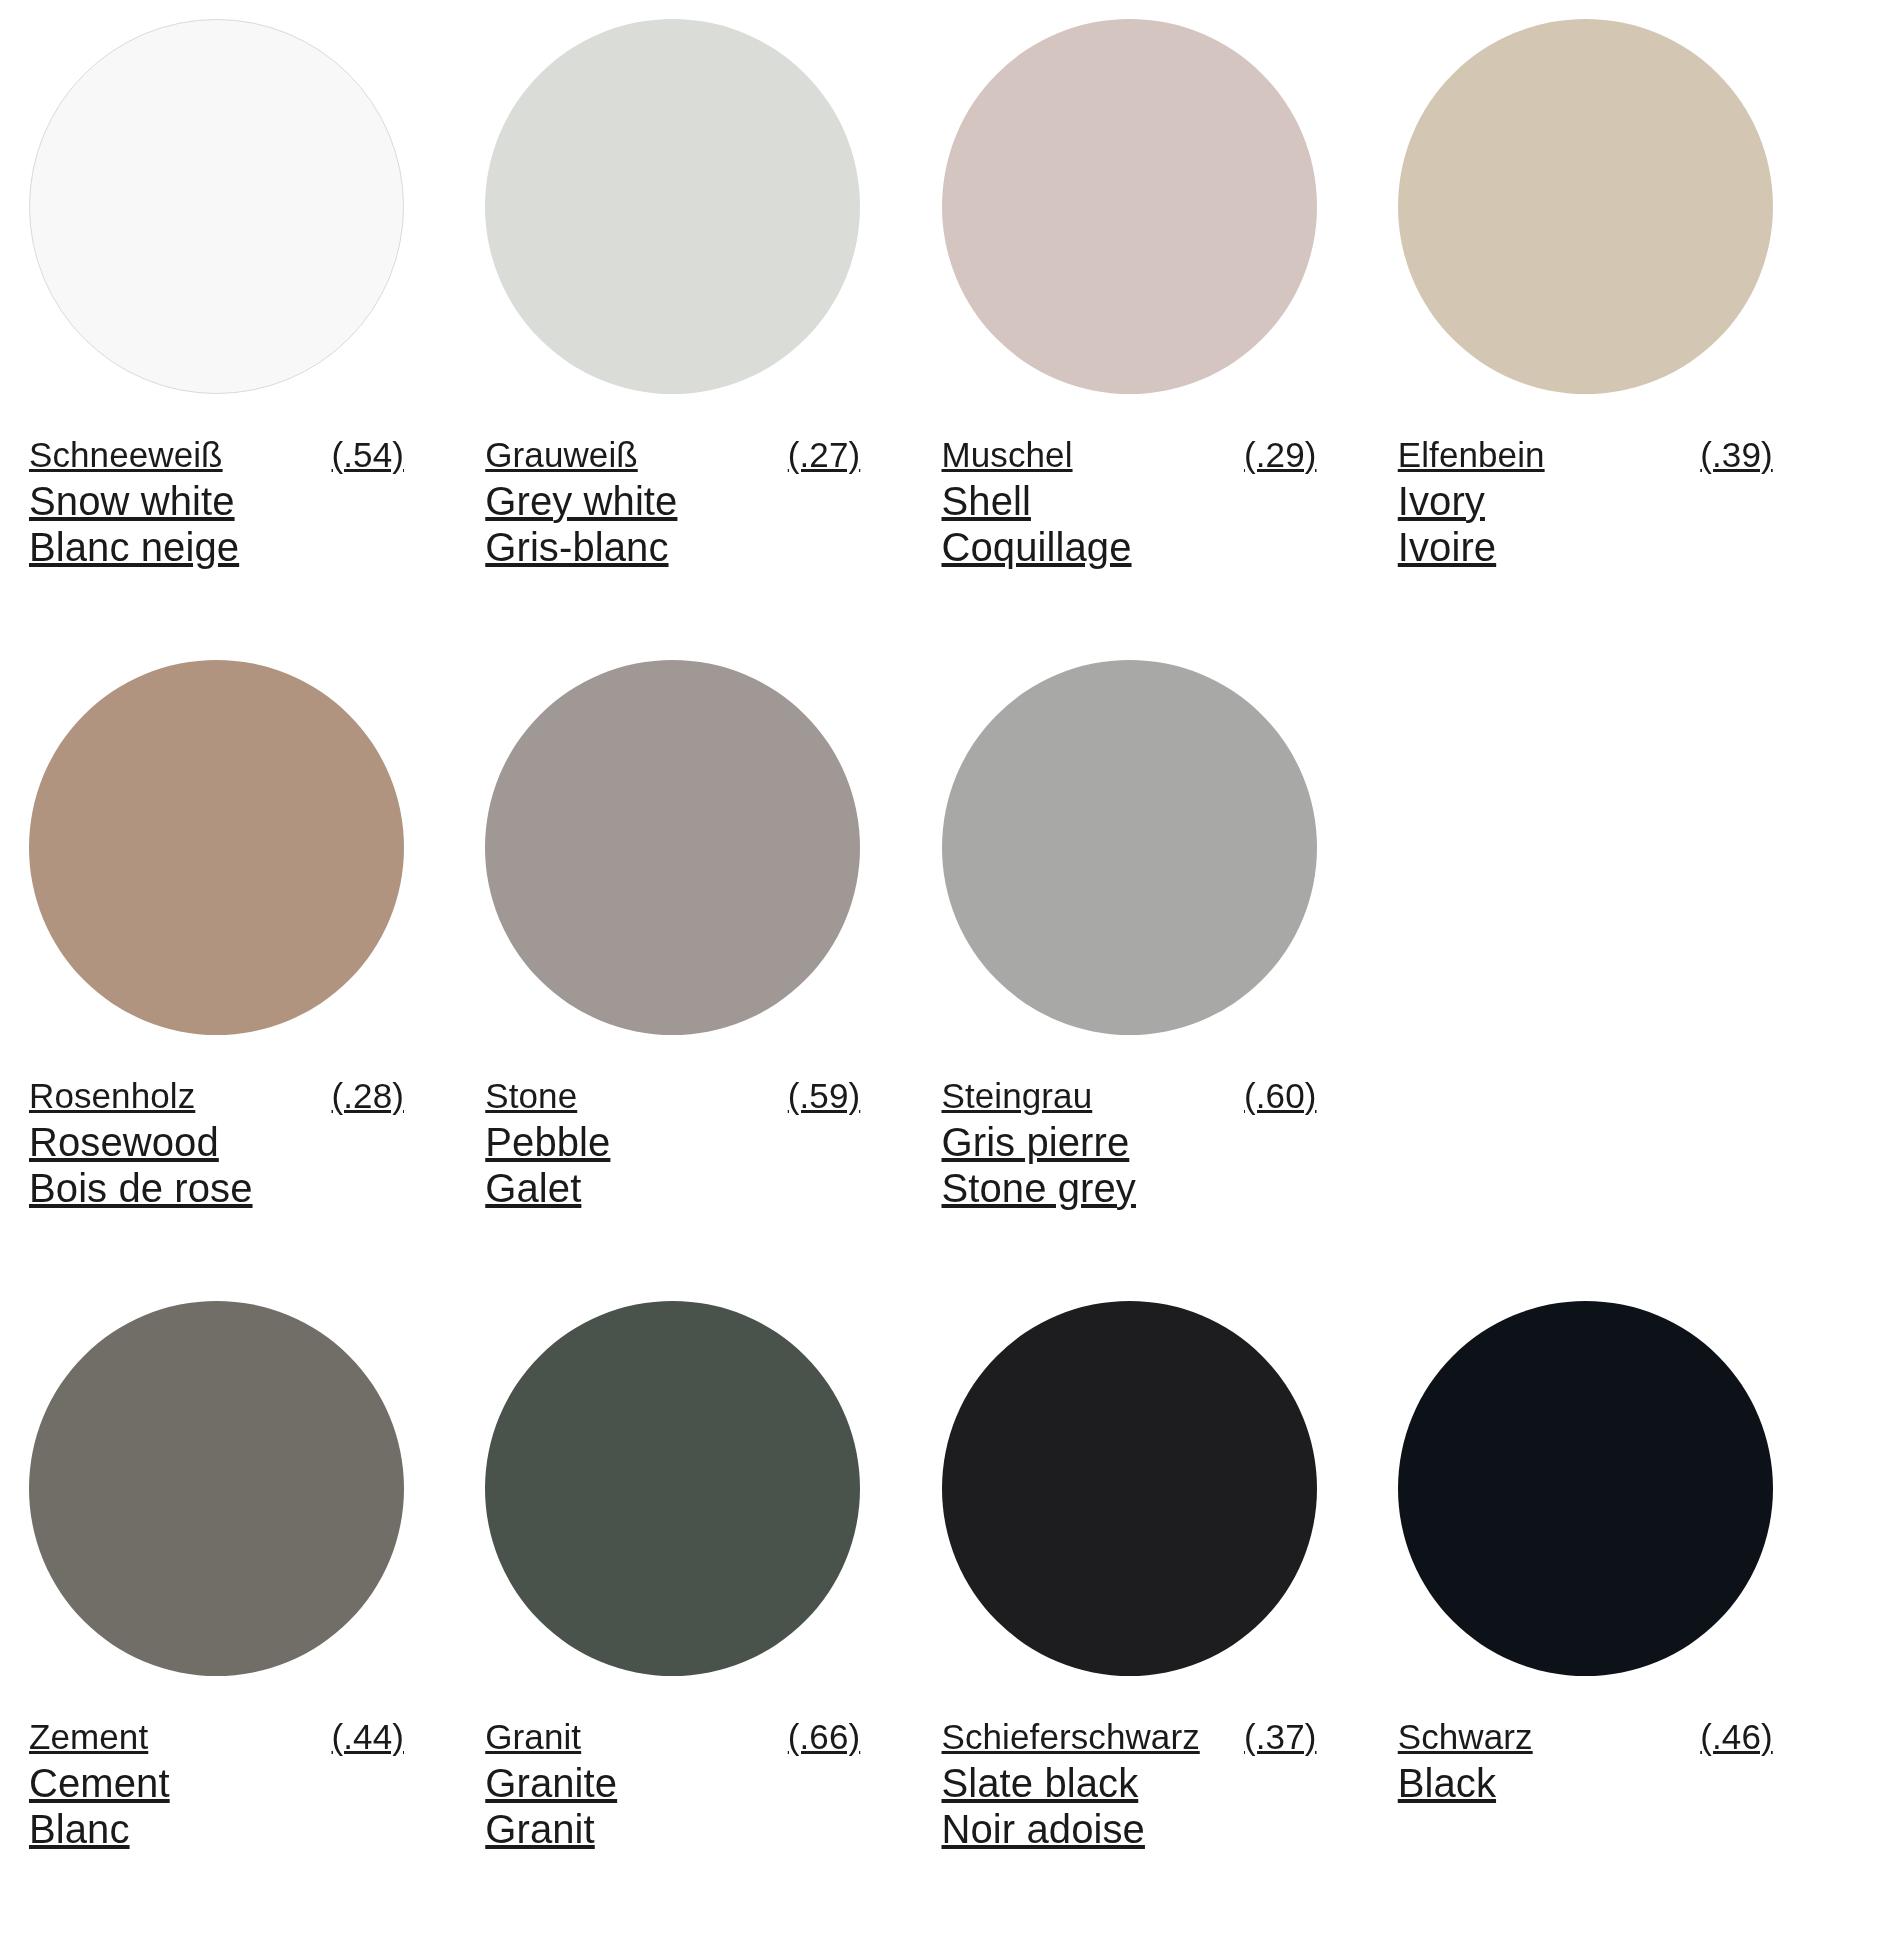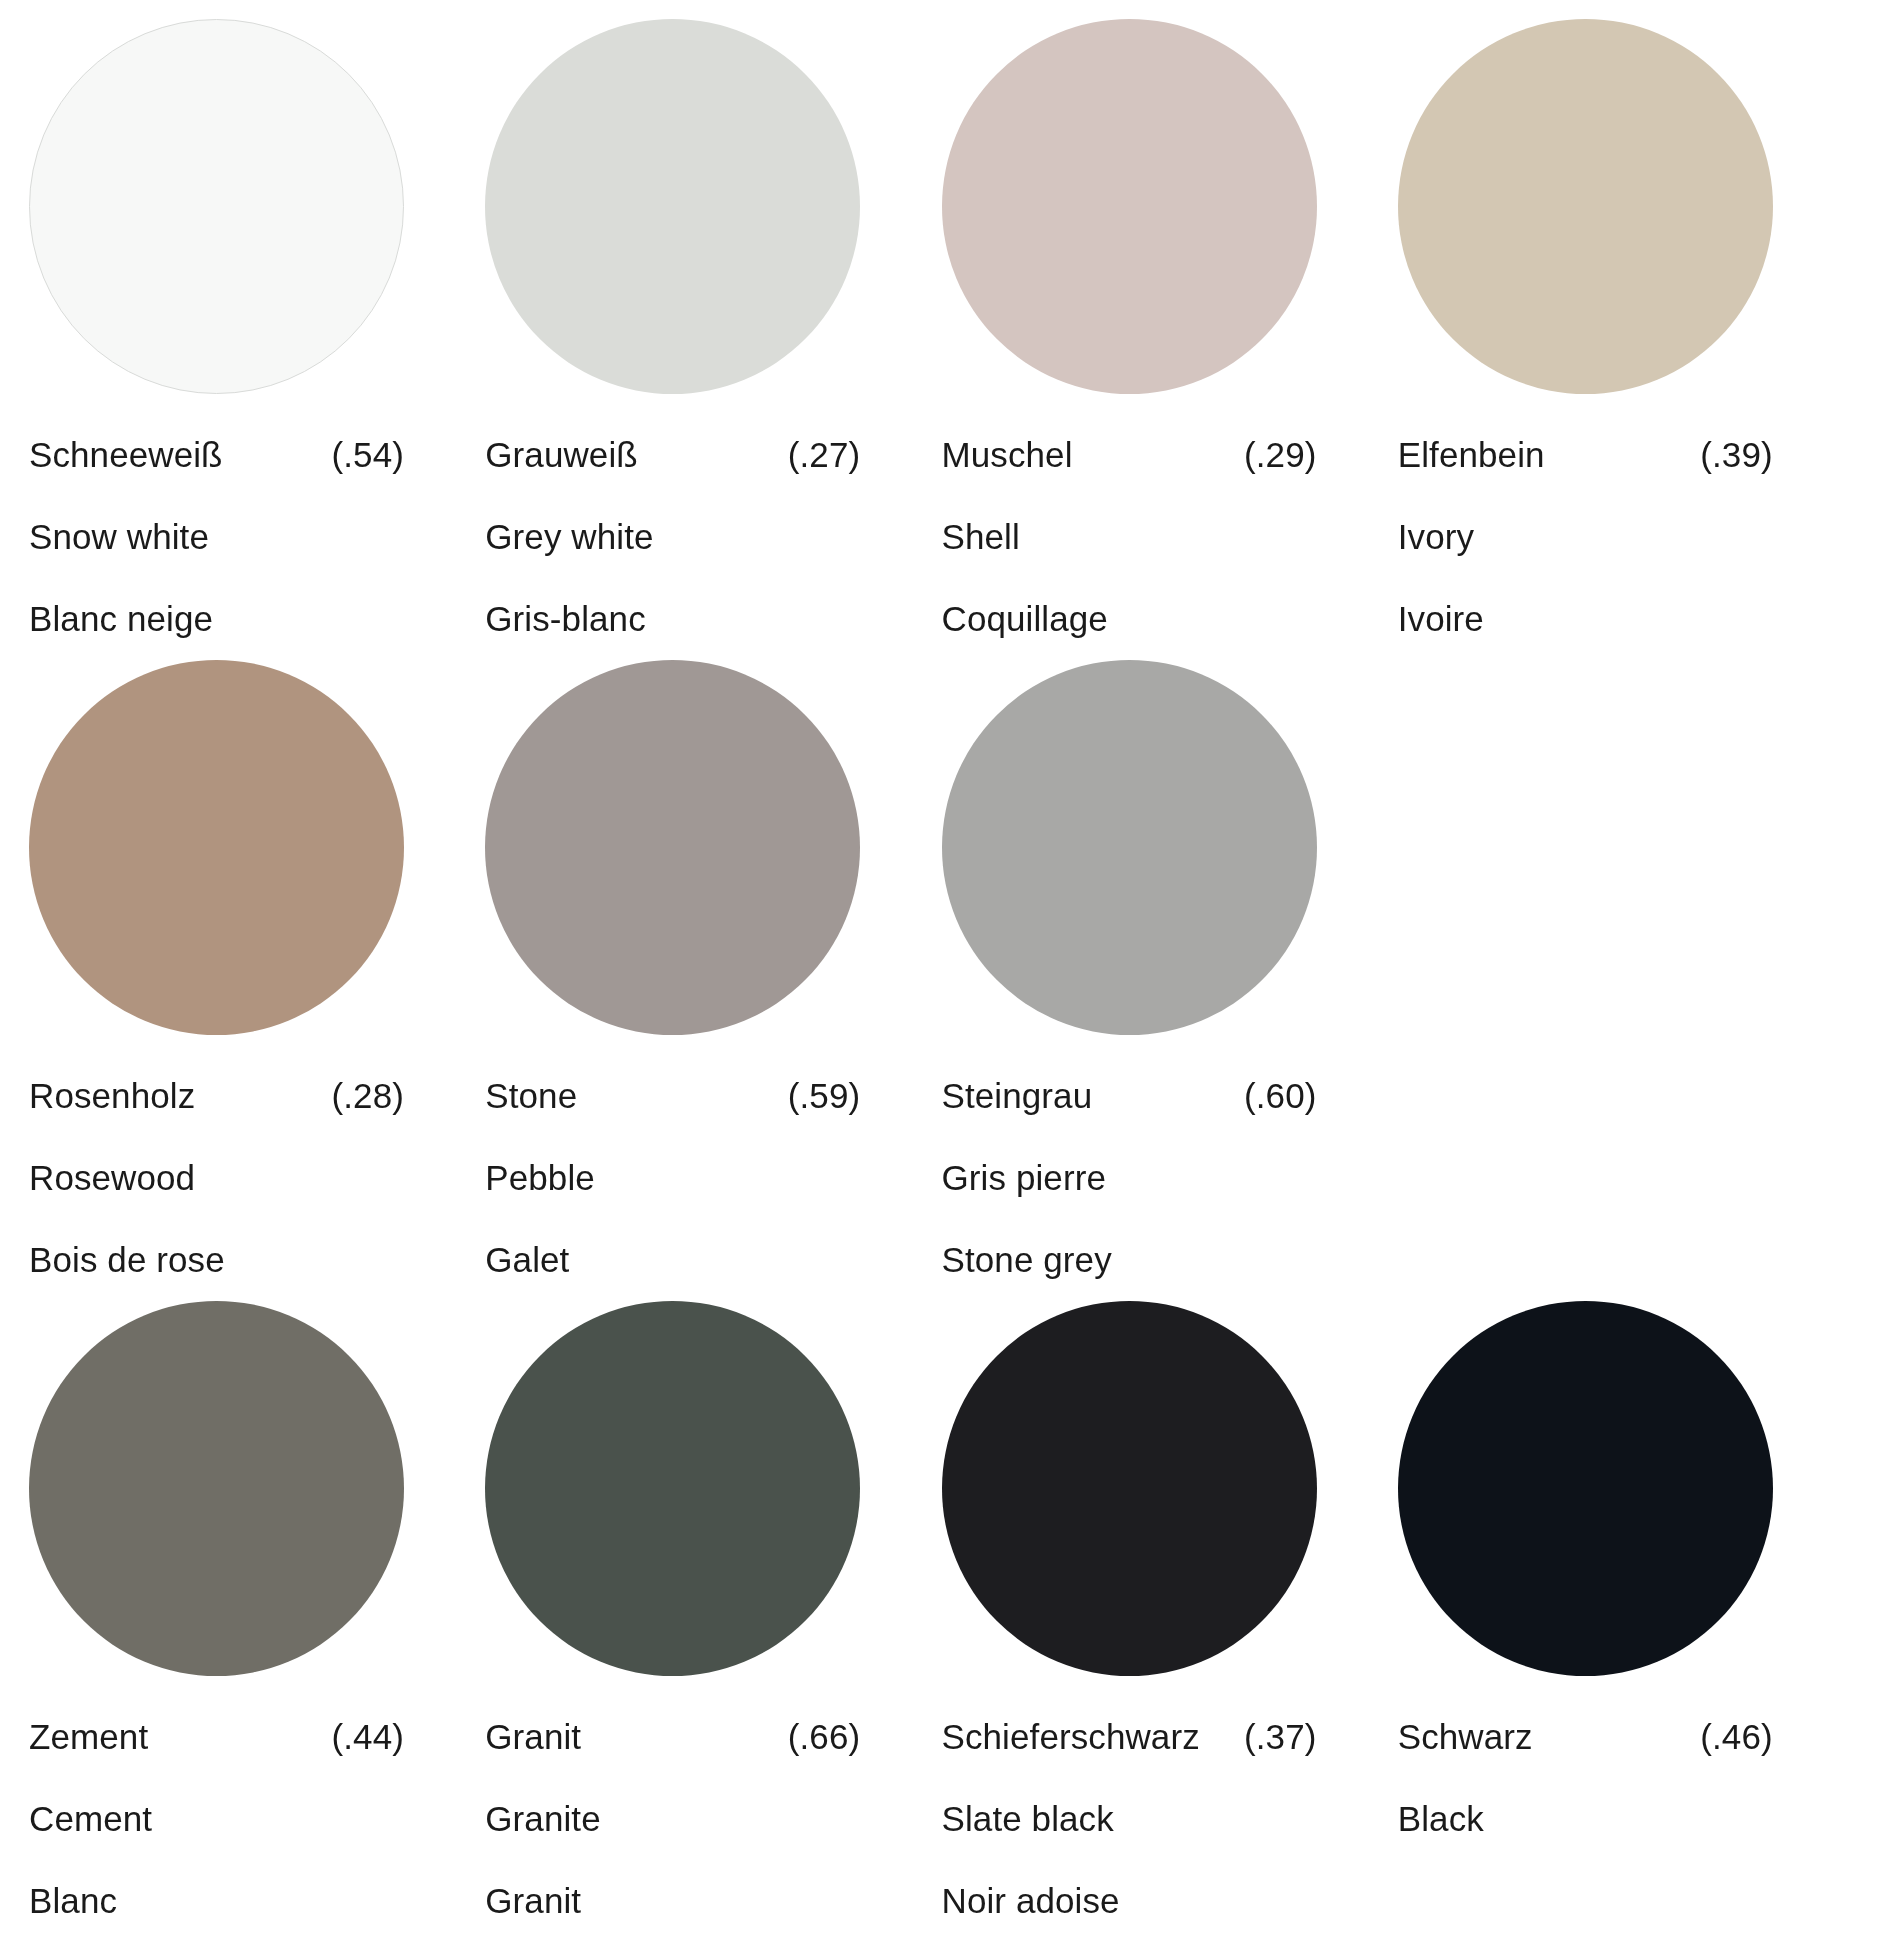--- a/index.html
+++ b/index.html
@@ -67,34 +67,34 @@
 
   .label-line {
     display: flex;
     flex-direction: row;
     align-items: baseline;
     justify-content: space-between;
     font-size: 35px;
     line-height: 46px;
     letter-spacing: 0.1px;
     white-space: nowrap;
+    text-decoration: underline;
   }
 
   .label-line .name-de { flex: 0 1 auto; }
 
   .label-line .value {
     flex: 0 0 auto;
     padding-left: 15.5px;
   }
 
   .label-line.secondary {
     display: block;
-    font-size: 35px;
+    font-size: 40px;
     line-height: 46px;
-    margin-top: 36px;
   }
 </style>
 </head>
 <body style="background-color: rgb(255, 255, 255); color: rgb(26, 26, 26);">
 
 <div class="palette-sheet">
 
   <div class="swatch-row">
 
     <div class="swatch-cell">

